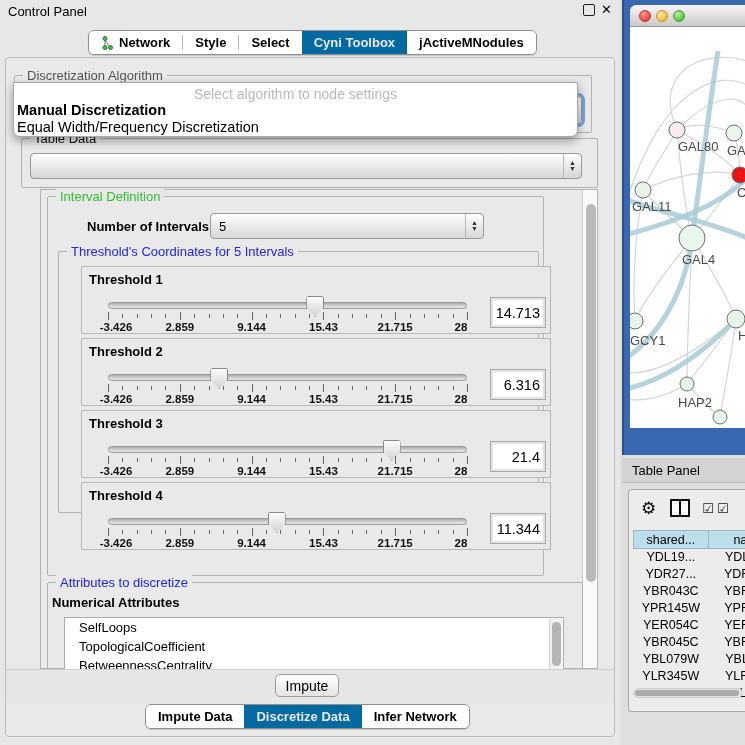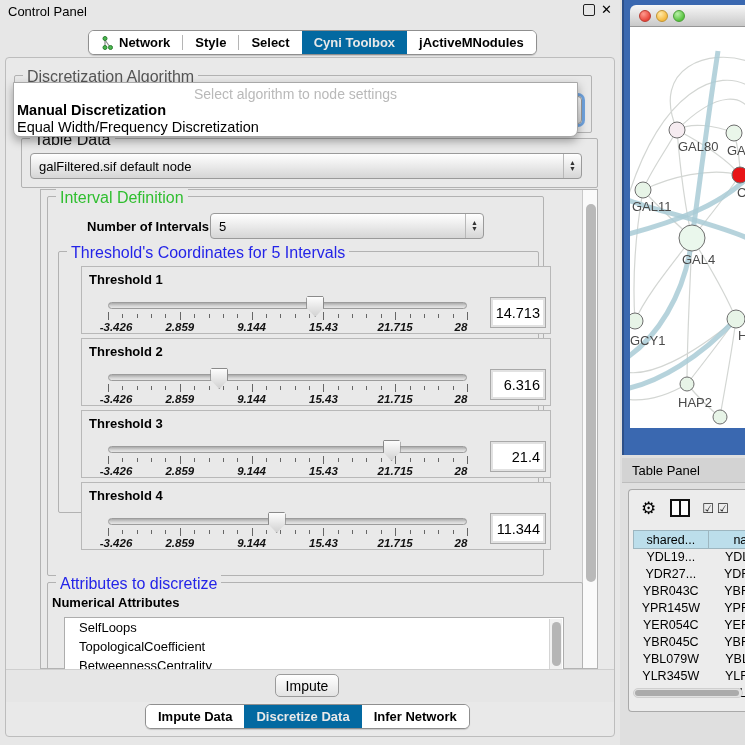--- a/index.html
+++ b/index.html
@@ -28,21 +28,21 @@
   #bottom-tabs { left:145px; top:704px; }
   .net-icon { width:12px; height:14px; margin-right:6px; }
 
   
   #main-panel { left:5px; top:57px; width:610px; height:680px; background:#e9e9e9;
                 border:1px solid #bdbdbd; border-radius:4px; }
 
   
   .group { position:absolute; border:1px solid #b2b2b2; border-radius:2px; }
   .gtitle { position:absolute; top:-8px; left:8px; background:#e9e9e9; padding:0 4px;
-            font-size:16px; white-space:nowrap;text-align:center; }
+            font-size:13px; white-space:nowrap;text-align:center; }
   .gtitle.green { color:#2fbe2f; }
   .gtitle.blue  { color:#2424e8; }
   .gtitle.gray  { color:#555; }
 
   
   .combo { position:absolute; background:linear-gradient(#ffffff,#e2e2e2 70%,#d6d6d6);
            border:1px solid #9a9a9a; border-radius:4px; display:flex; align-items:center;
            font-size:13px; padding-left:8px; }
   .combo .stepper { margin-left:auto; width:18px; align-self:stretch; display:flex; flex-direction:column;
            align-items:center; justify-content:center; border-left:1px solid #b8b8b8; color:#333; }
@@ -61,21 +61,21 @@
   #sp-scrollbar { position:absolute; right:0; top:0; width:15px; height:478px; background:#fafafa;
                   border-left:1px solid #c9c9c9; }
   #sp-thumb { position:absolute; left:2.5px; top:14px; width:10px; height:378px; background:#b9b9b9; border-radius:6px; }
 
   
   .th-panel { position:absolute; left:22px; width:470px; height:68px; border:1px solid #b8b8b8; background:#e9e9e9; }
   .th-label { position:absolute; left:7px; top:5px; font-size:13px; font-weight:bold; }
   .th-value { position:absolute; left:408px; top:30px; width:56px; height:31px; background:#fff;
               border:1px solid #a9a9a9; box-shadow:inset 0 0 0 2px #e2e2e2; font-size:14.5px;
               display:flex; align-items:center; justify-content:flex-end; padding-right:5px; }
-  .slider { position:absolute; left:26px; top:28px; width:359px; height:38px;font-style:italic; }
+  .slider { position:absolute; left:26px; top:28px; width:359px; height:38px; }
   .track { position:absolute; left:0; top:7px; width:359px; height:7px; border-radius:4px;
            background:linear-gradient(#ababab,#d6d6d6 60%,#e6e6e6); border:1px solid #9c9c9c; }
   .handle { position:absolute; top:1px; width:18px; height:21px;
             background:linear-gradient(#fdfdfd,#d2d2d2); border:1px solid #8a8a8a;
             clip-path:polygon(8% 0,92% 0,100% 12%,100% 55%,50% 100%,0 55%,0 12%); }
   .ticks { position:absolute; left:0; top:17px; width:359px; height:9px; }
   .tick { position:absolute; top:2px; width:1px; height:4px; background:#666; }
   .tick.major { top:0; height:8px; }
   .tlabels { position:absolute; left:0; top:26px; width:359px; height:12px; }
   .tlabel { position:absolute; transform:translateX(-50%); font-size:11.5px; font-weight:bold; color:#111; white-space:nowrap; }
@@ -171,21 +171,20 @@
         <div class="stepper">
             <span>▲</span>
             <span>▼</span>
           </div>
       </div>
     </div>
 
     <div class="group" style="left:15px; top:80px; width:577px; height:50px;">
       <span class="gtitle" style="color:#111;">Table Data</span>
       <div class="combo" style="left:8px; top:14px; width:552px; height:26px;">
-        <span>galFiltered.sif default node</span>
         <div class="stepper">
             <span>▲</span>
             <span>▼</span>
           </div>
       </div>
     </div>
 
     <div id="scrollpane" class="abs" style="left:34px; top:131px;">
       <div id="sp-scrollbar">
         <div id="sp-thumb"></div>

